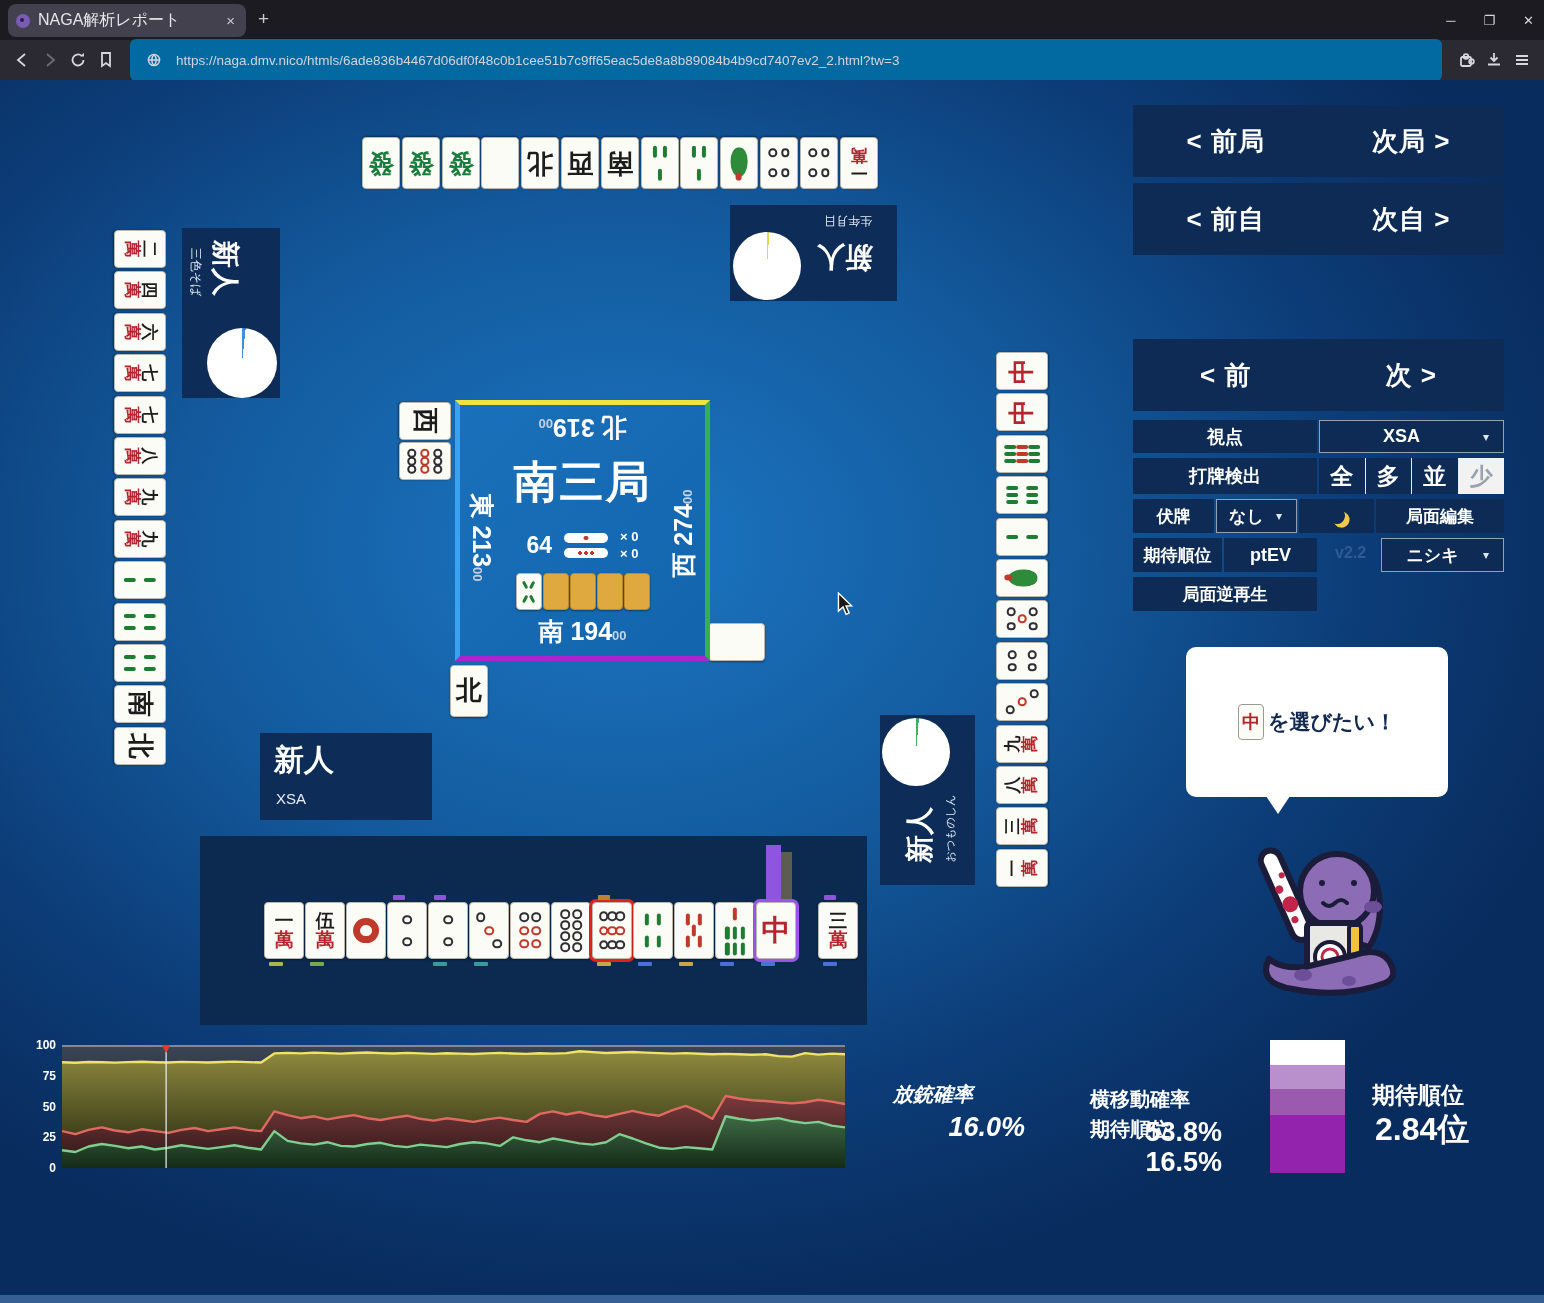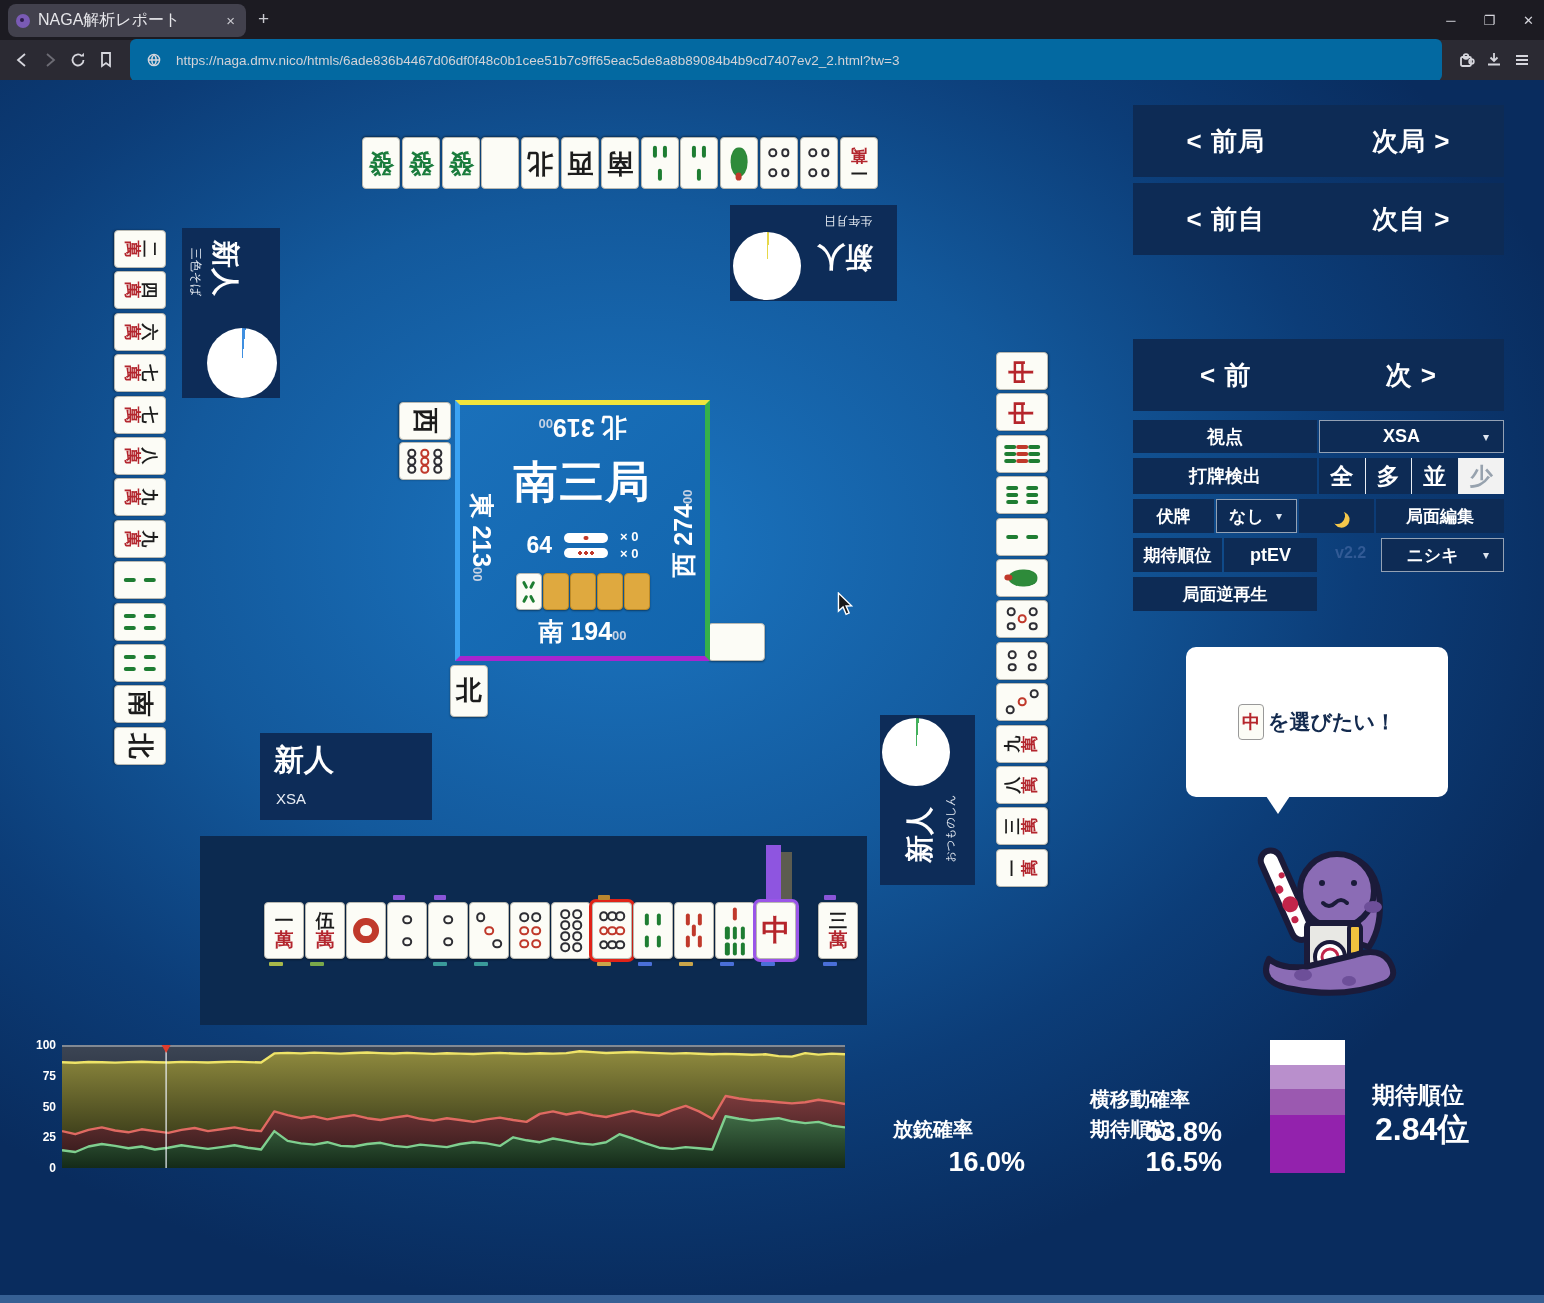--- a/index.html
+++ b/index.html
@@ -151,21 +151,21 @@
 #mascot { position:absolute; left:1245px; top:755px; }
 
 
 #chart-wrap { position:absolute; left:62px; top:965px; width:783px; height:123px; }
 .ylab { position:absolute; width:28px; text-align:right; color:#fff; font-size:12px; font-weight:700; }
 
 .stat { position:absolute; width:132px; }
 .stat .lab { color:#fff; font-size:20px; font-weight:700; white-space:nowrap; }
 .stat .val { color:#fff; font-size:27px; font-weight:700; text-align:right; margin-top:4px; }
 #stat-0 { left:893px; top:966px; } #stat-1 { left:1090px; top:1006px; }
-#stat-2 { left:893px; top:1036px; } #stat-3 { left:1090px; top:1036px; }
+#stat-2 { left:893px; top:1001px;font-style:italic; } #stat-3 { left:1090px; top:1036px; }
 #rank-bar { position:absolute; left:1270px; top:960px; width:75px; height:133px; display:flex; flex-direction:column; }
 #rank-label { position:absolute; left:1372px; top:1000px; color:#fff; font-size:23px; font-weight:700; }
 #rank-value { position:absolute; left:1375px; top:1028px; color:#fff; font-size:32px; font-weight:700; }
 
 #cursor { position:absolute; left:836px; top:512px; }
 </style>
 </head>
 <body>
 
 <div id="titlebar">

